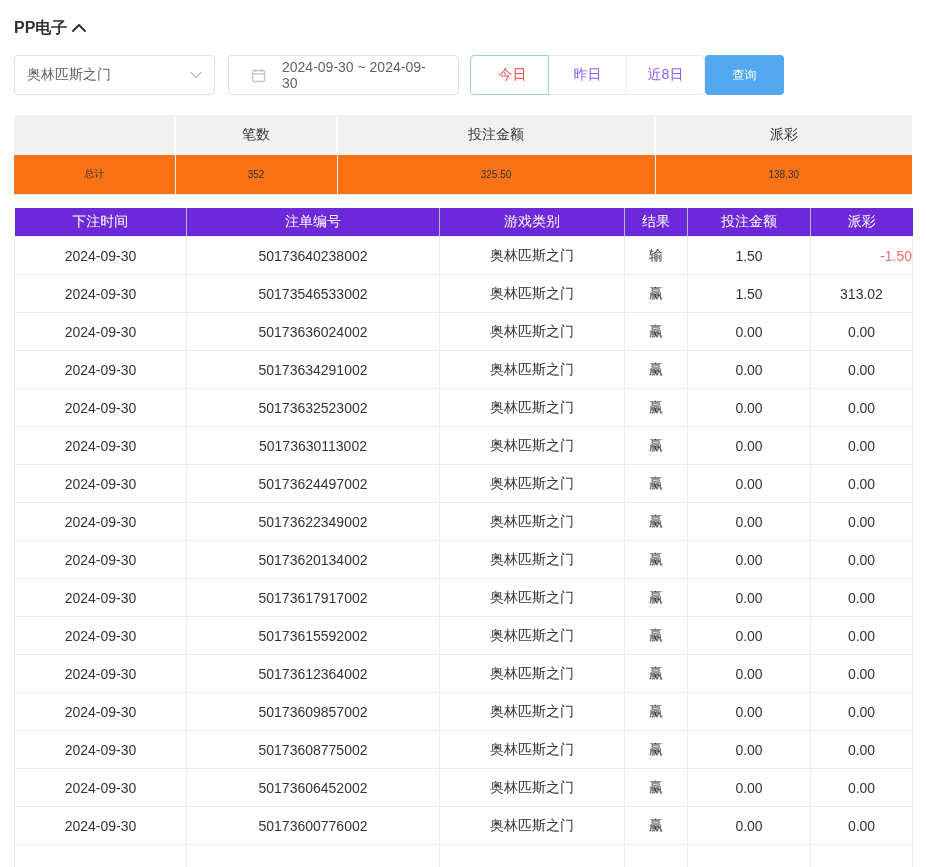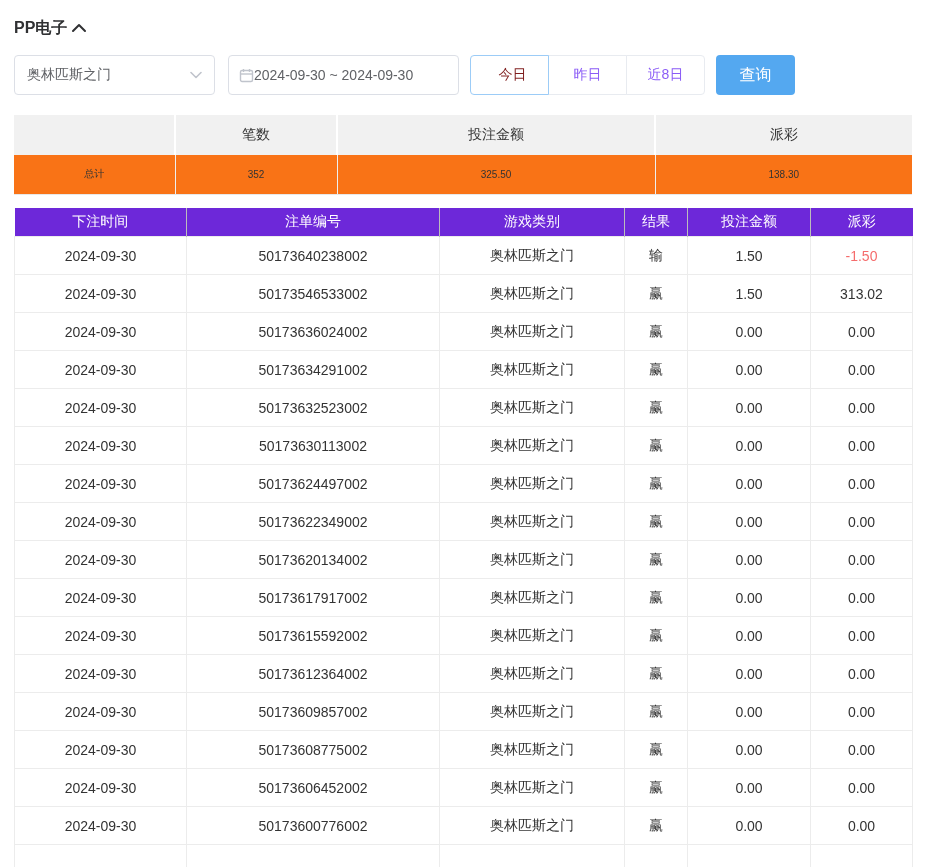--- a/index.html
+++ b/index.html
@@ -14,34 +14,34 @@
 
   
   .filters { display: flex; align-items: center; margin-top: 13px; }
   .select {
     width: 201px; height: 40px; border: 1px solid #dcdfe6; border-radius: 4px;
     display: flex; align-items: center; justify-content: space-between;
     padding: 0 12px; font-size: 14px; color: #606266; cursor: pointer; background: #fff;
   }
   .date-range {
     margin-left: 13px; width: 231px; height: 40px; border: 1px solid #dcdfe6; border-radius: 4px;
-    display: flex; align-items: center; gap: 0; padding: 0 10px;
+    display: flex; align-items: center; gap: 16px; padding: 0 22px;
     font-size: 14px; color: #606266; cursor: pointer; background: #fff;
   }
   .btn-group { display: flex; margin-left: 11px; }
   .btn-group button {
     width: 79px; height: 40px; background: #fff; border: 1px solid #e8ebf0;
     color: #8b5cf6; font-size: 14px; cursor: pointer; margin-left: -1px;
   }
   .btn-group button:first-child { border-radius: 4px 0 0 4px; margin-left: 0; }
   .btn-group button:last-child { border-radius: 0 4px 4px 0; }
-  .btn-group button.active { color: #7f1d1d; border-color: #9cccf7; position: relative; z-index: 1; padding-left: 6px; }
+  .btn-group button.active { color: #ef4444; border-color: #9cccf7; position: relative; z-index: 1; padding-left: 6px; }
   .search-btn {
-    margin-left: 11px; width: 79px; height: 40px; border: none; border-radius: 4px;
-    background: #54a8f0; color: #fff; font-size: 16px; cursor: pointer;
+    width: 79px; height: 40px; border: none; border-radius: 4px;
+    background: #54a8f0; color: #fff; font-size: 12px; cursor: pointer;
   }
 
   
   table { border-collapse: collapse; table-layout: fixed; }
   .summary { width: 898px; margin-top: 20px; }
   .summary th {
     background: #f1f1f1; height: 40px; font-weight: 400; font-size: 14px; color: #333;
     border-left: 2px solid #737373; border-right: 2px solid #fff; text-align: center;
   }
   .summary th:first-child { border-left: none; }
@@ -56,21 +56,21 @@
   .bet-table { width: 898px; margin-top: 13px; }
   .bet-table th {
     background: #6d28d9; color: #fff; height: 29px; font-weight: 400; font-size: 14px;
     text-align: center; border-right: 1px solid #bcbcbc;
   }
   .bet-table th:last-child { border-right: none; }
   .bet-table td {
     height: 38px; text-align: center; font-size: 14px; color: #333;
     border: 1px solid #ececec; background: #fff;
   }
-  .bet-table td.neg { color: #f56c6c; }
+  .bet-table td.neg { color: #f56c6c; text-align: right; }
 
   .icon { display: inline-flex; align-items: center; }
 </style>
 </head>
 <body>
 
 <div class="page">
 
   <div class="panel-header">
     <div class="panel-title">PP电子</div>

